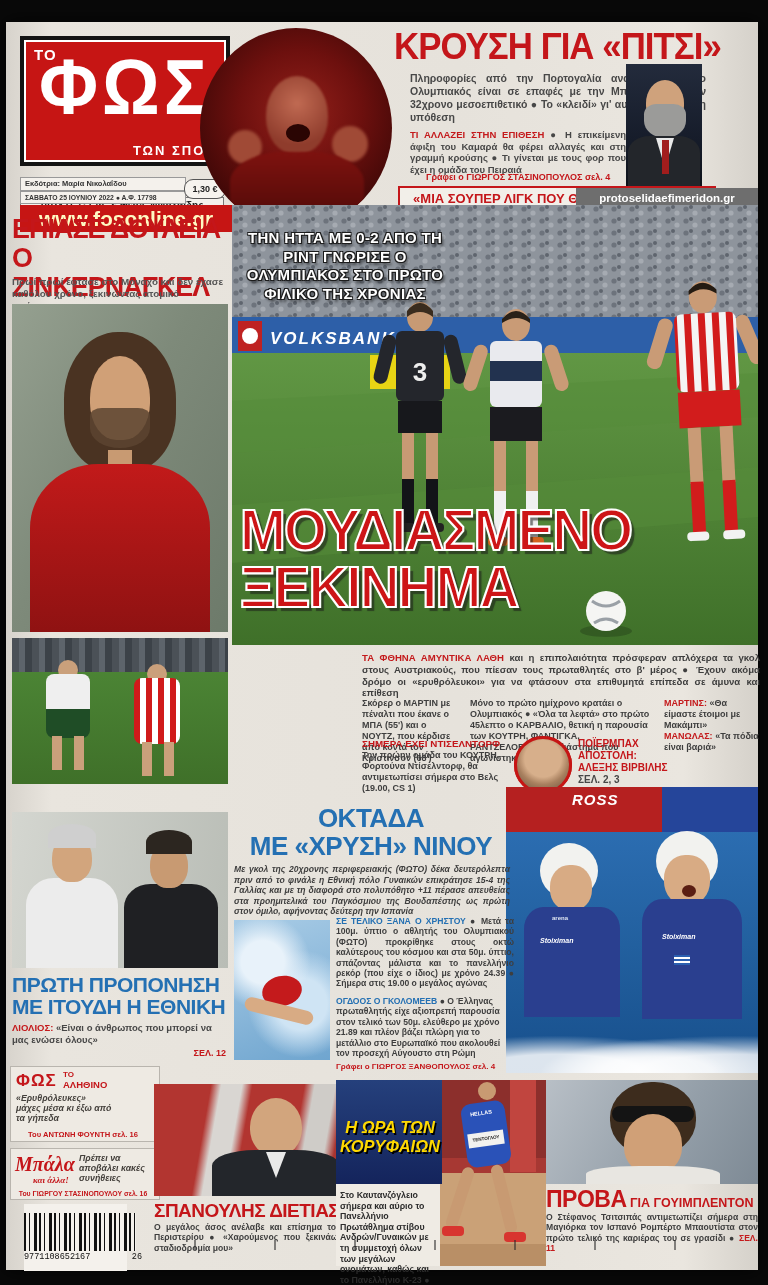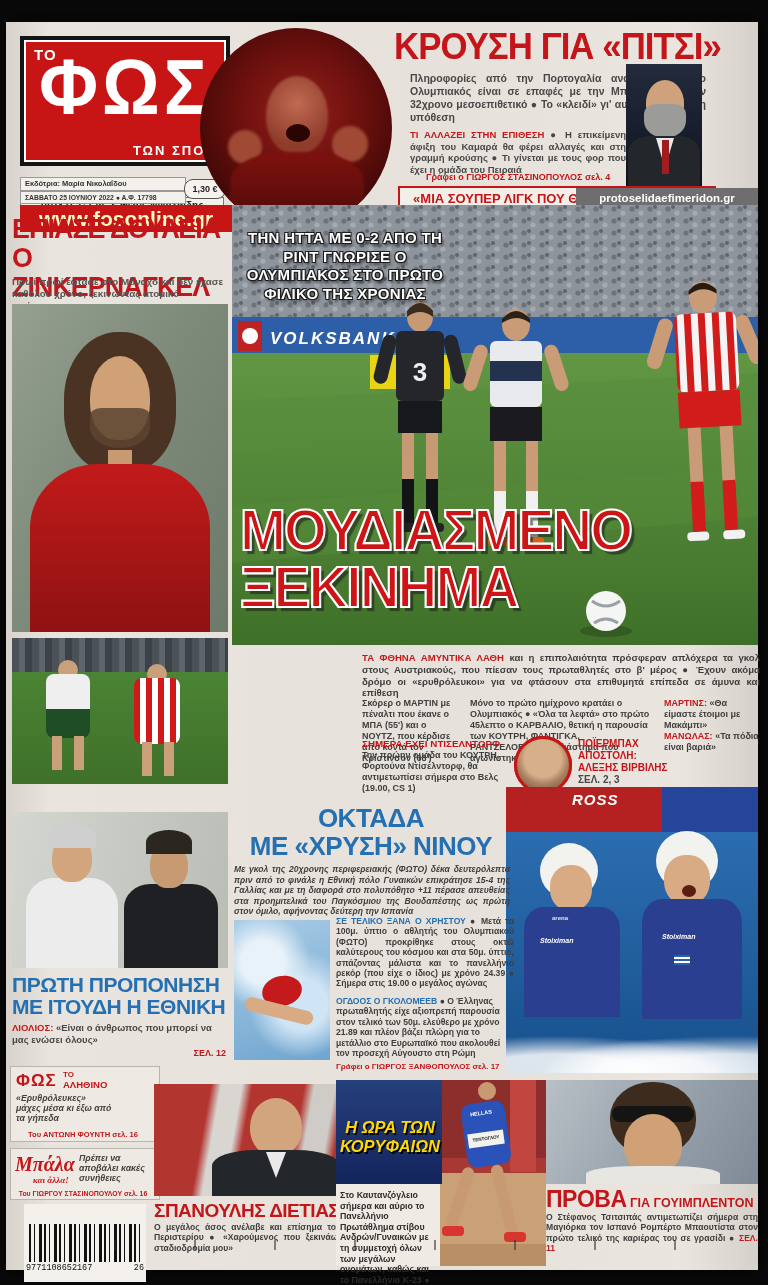--- a/index.html
+++ b/index.html
@@ -101,21 +101,21 @@
            font-style:italic;color:#44403c;}
   .fb-byline{position:absolute;left:0;bottom:2px;width:144px;text-align:center;font-size:7.6px;font-weight:bold;color:#c4161a;}
   .bala-box{left:4px;top:1126px;width:148px;height:50px;border:1px solid #b9b5ae;background:#eeeae3;}
   .bb-logo{position:absolute;left:4px;top:4px;font-family:"Liberation Serif",serif;font-style:italic;
            font-size:20px;font-weight:bold;color:#c4161a;}
   .bb-logo2{position:absolute;left:22px;top:26px;font-family:"Liberation Serif",serif;font-style:italic;
             font-size:9px;font-weight:bold;color:#c4161a;}
   .bb-text{position:absolute;left:68px;top:4px;width:76px;font-size:8.8px;line-height:10px;font-weight:bold;
            font-style:italic;color:#44403c;}
   .bb-byline{position:absolute;left:0;bottom:2px;width:144px;text-align:center;font-size:6.9px;font-weight:bold;color:#c4161a;}
-  .barcode{left:18px;top:1182px;width:122px;height:58px;background:#f4f1ec;padding-top:20px;text-align:center;}
+  .barcode{left:18px;top:1182px;width:103px;height:58px;background:#f4f1ec;padding-top:9px;text-align:center;}
   .bars{margin:0 auto;width:112px;height:38px;
     background:repeating-linear-gradient(90deg,#111 0 2px,#f4f1ec 2px 5px,#111 5px 6px,#f4f1ec 6px 10px,#111 10px 13px,#f4f1ec 13px 15px);}
   .bc-digits{width:118px;margin:1px auto 0;font-family:"Liberation Mono",monospace;font-size:8.5px;color:#111;
              display:flex;justify-content:space-between;}
   
   .main-photo-wrap{left:226px;top:183px;width:526px;height:440px;}
   .kicker{position:absolute;left:14px;top:24px;width:198px;text-align:center;color:#fff;
           font-size:15px;line-height:18.5px;font-weight:bold;letter-spacing:.3px;
           text-shadow:-1px -1px 0 #1c1c1c,1px -1px 0 #1c1c1c,-1px 1px 0 #1c1c1c,1px 1px 0 #1c1c1c,2px 3px 3px rgba(0,0,0,.6);}
   .main-headline{position:absolute;left:8px;top:296px;width:520px;color:#cd1517;font-weight:bold;
@@ -445,21 +445,21 @@
   <div class="abs photo swim-photo">
     <div class="sw-cap"></div>
     <div class="sw-arm"></div>
   </div>
   <div class="abs chr just">
     <span class="blue">ΣΕ ΤΕΛΙΚΟ ΞΑΝΑ Ο ΧΡΗΣΤΟΥ</span><span> ● Μετά τα 100μ. ύπτιο ο αθλητής του Ολυμπιακού (ΦΩΤΟ) προκρίθηκε στους οκτώ καλύτερους του κόσμου και στα 50μ. ύπτιο, σπάζοντας μάλιστα και το πανελλήνιο ρεκόρ (που είχε ο ίδιος) με χρόνο 24.39 ● Σήμερα στις 19.00 ο μεγάλος αγώνας</span>
   </div>
   <div class="abs gol">
     <span class="blue">ΟΓΔΟΟΣ Ο ΓΚΟΛΟΜΕΕΒ</span><span> ● Ο Έλληνας πρωταθλητής είχε αξιοπρεπή παρουσία στον τελικό των 50μ. ελεύθερο με χρόνο 21.89 και πλέον βάζει πλώρη για το μετάλλιο στο Ευρωπαϊκό που ακολουθεί τον προσεχή Αύγουστο στη Ρώμη</span>
   </div>
-  <div class="abs wp-byline">Γράφει ο ΓΙΩΡΓΟΣ ΞΑΝΘΟΠΟΥΛΟΣ σελ. 17</div>
+  <div class="abs wp-byline">Γράφει ο ΓΙΩΡΓΟΣ ΞΑΝΘΟΠΟΥΛΟΣ σελ. 4</div>
 
   <div class="abs photo spa-photo">
     <div class="spa-head-c"></div>
     <div class="spa-suit"></div>
     <div class="spa-shirt"></div>
   </div>
   <div class="abs spa-head">ΣΠΑΝΟΥΛΗΣ ΔΙΕΤΙΑΣ</div>
   <div class="abs spa-text just">Ο μεγάλος άσος ανέλαβε και επίσημα το «τιμόνι» του Περιστερίου ● «Χαρούμενος που ξεκινάω εδώ τη νέα σταδιοδρομία μου»</div>
   <div class="abs spa-page">ΣΕΛ. 12</div>
 

